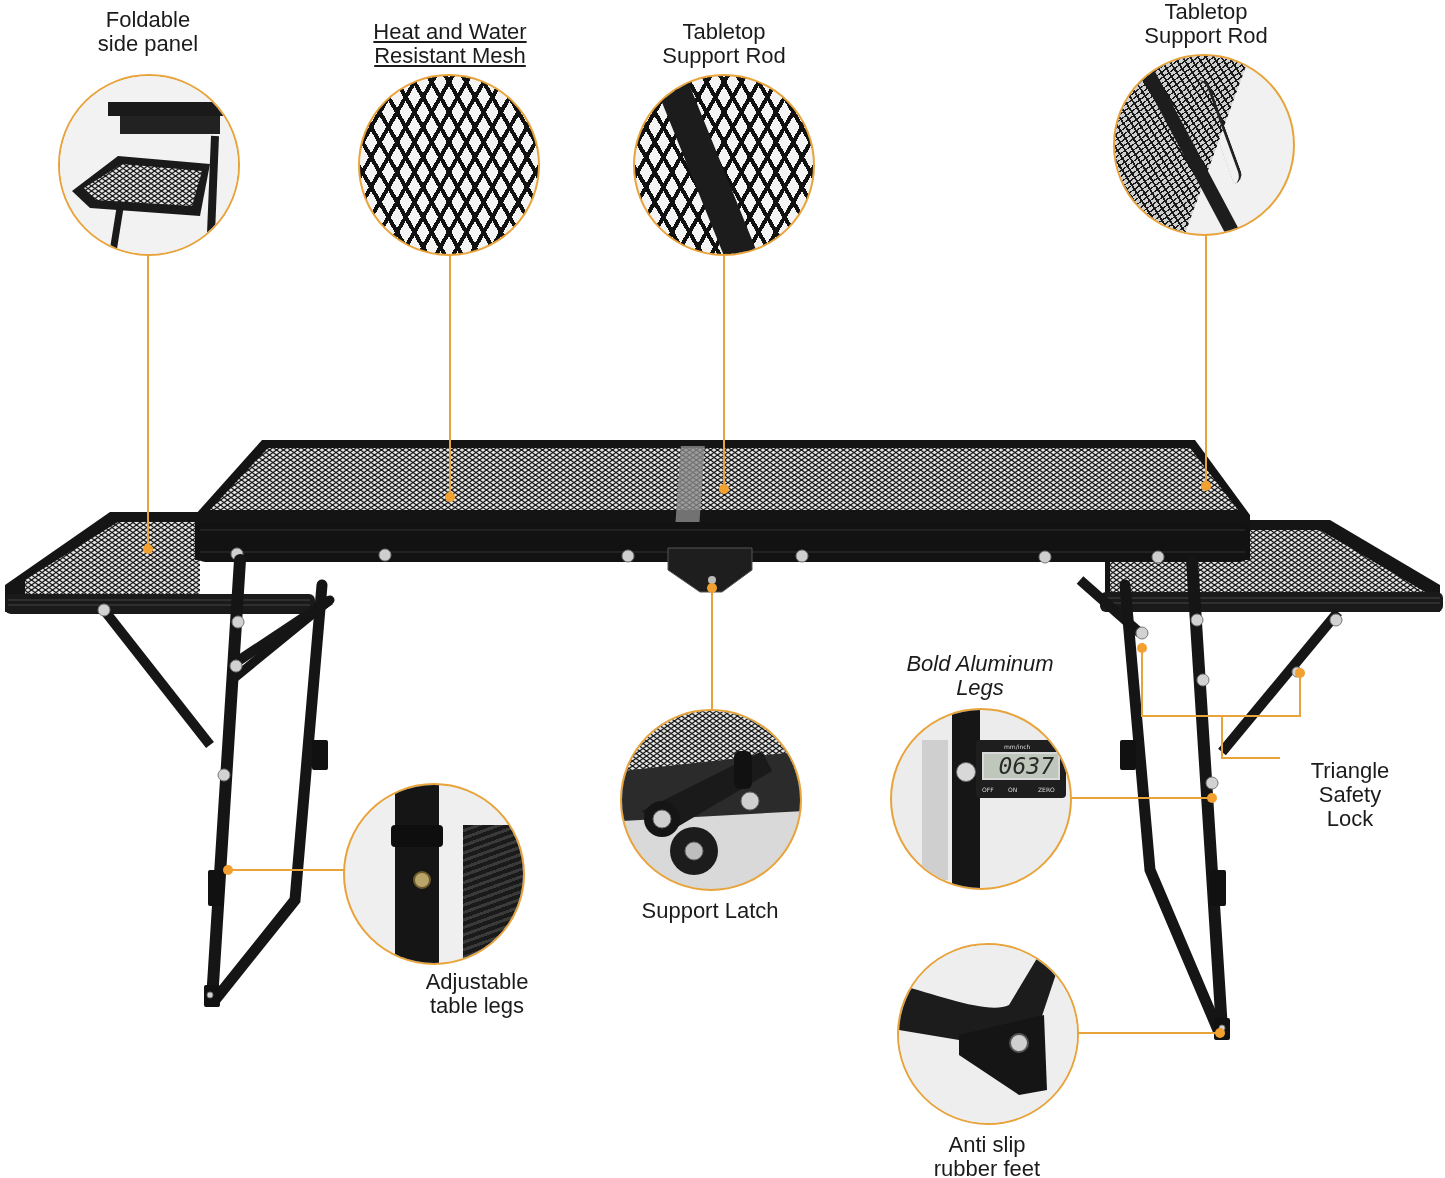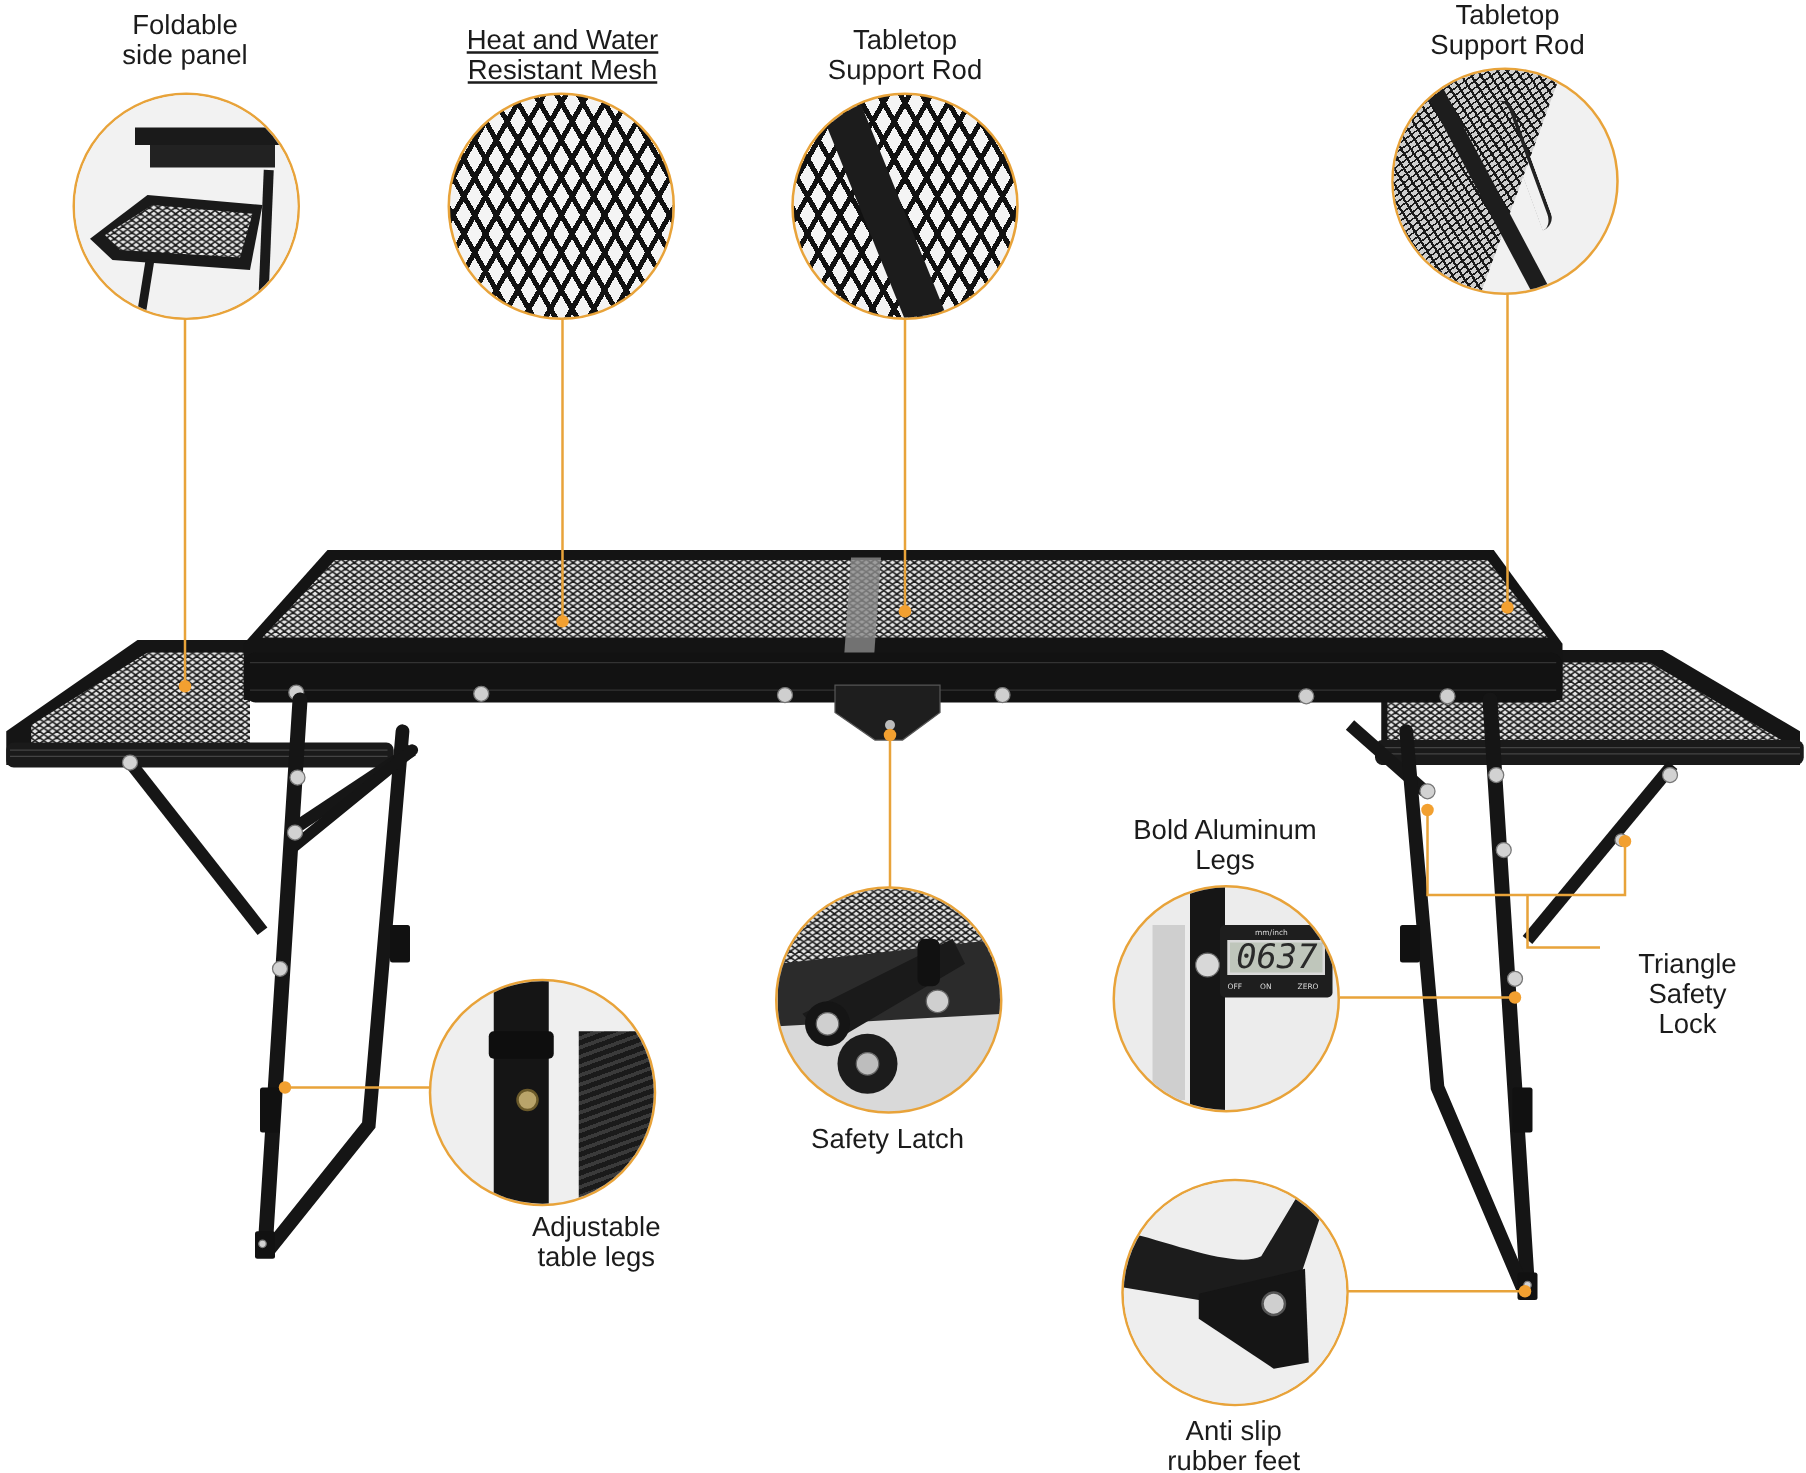--- a/index.html
+++ b/index.html
@@ -141,25 +141,25 @@
 </svg>
 
 <div class="label" style="left:148px; top:8px;">Foldable
 side panel</div>
 <div class="label" style="left:450px; top:20px;text-decoration:underline;">Heat and Water
 Resistant Mesh</div>
 <div class="label" style="left:724px; top:20px;">Tabletop
 Support Rod</div>
 <div class="label" style="left:1206px; top:0px;">Tabletop
 Support Rod</div>
-<div class="label" style="left:980px; top:652px;">Bold Aluminum
+<div class="label" style="left:980px; top:652px;font-style:italic;">Bold Aluminum
 Legs</div>
 <div class="label" style="left:1350px; top:759px;">Triangle
 Safety Lock</div>
-<div class="label" style="left:710px; top:899px;">Safety Latch</div>
+<div class="label" style="left:710px; top:899px;">Support Latch</div>
 <div class="label" style="left:430px; top:970px;margin-left:47px;">Adjustable
 table legs</div>
 <div class="label" style="left:987px; top:1133px;">Anti slip
 rubber feet</div>
 
 <div class="circle" style="left:58px; top:74px; width:182px; height:182px;">
   <svg width="182" height="182" viewBox="0 0 182 182">
     <rect x="0" y="0" width="182" height="182" fill="#f2f2f2"></rect>
     <rect x="48" y="26" width="120" height="14" fill="#1a1a1a"></rect>
     <rect x="60" y="40" width="100" height="18" fill="#222"></rect>
@@ -202,21 +202,21 @@
   <div style="position:absolute; left:68px; top:86px; width:14px; height:14px; border-radius:50%; background:#b9a46a; border:2px solid #6b5a2a;"></div>
   <div style="position:absolute; left:118px; top:40px; width:70px; height:140px; background:repeating-linear-gradient(160deg,#1a1a1a 0 4px,#3a3a3a 4px 7px);"></div>
 </div>
 
 <div class="circle" style="left:890px; top:708px; width:182px; height:182px; background:#ececec;">
   <div style="position:absolute; left:30px; top:30px; width:26px; height:140px; background:#cfcfcf;"></div>
   <div style="position:absolute; left:60px; top:-5px; width:28px; height:195px; background:#161616;"></div>
   <div style="position:absolute; left:64px; top:52px; width:18px; height:18px; border-radius:50%; background:#d8d8d8; border:1px solid #666;"></div>
   <div class="caliper" style="left:84px; top:30px; width:90px; height:58px;">
     <div class="tiny" style="left:28px; top:3px;">mm/inch</div>
-    <div class="lcd" style="left:6px; top:12px; width:78px; height:28px; font-size:27px; line-height:24px; padding-right:4px;">0637</div>
+    <div class="lcd" style="left:6px; top:12px; width:78px; height:28px; font-size:23px; line-height:24px; padding-right:4px;">0637</div>
     <div class="tiny" style="left:6px; top:46px;">OFF</div>
     <div class="tiny" style="left:32px; top:46px;">ON</div>
     <div class="tiny" style="left:62px; top:46px;">ZERO</div>
   </div>
 </div>
 
 <div class="circle" style="left:897px; top:943px; width:182px; height:182px; background:#ededed;">
   <svg width="182" height="182" viewBox="0 0 182 182">
     <rect x="0" y="0" width="182" height="182" fill="#eeeeee"></rect>
     <path d="M0 40 C40 50 90 70 110 60 L140 10 L160 20 L140 80 L60 95 L0 85 Z" fill="#1c1c1c"></path>

